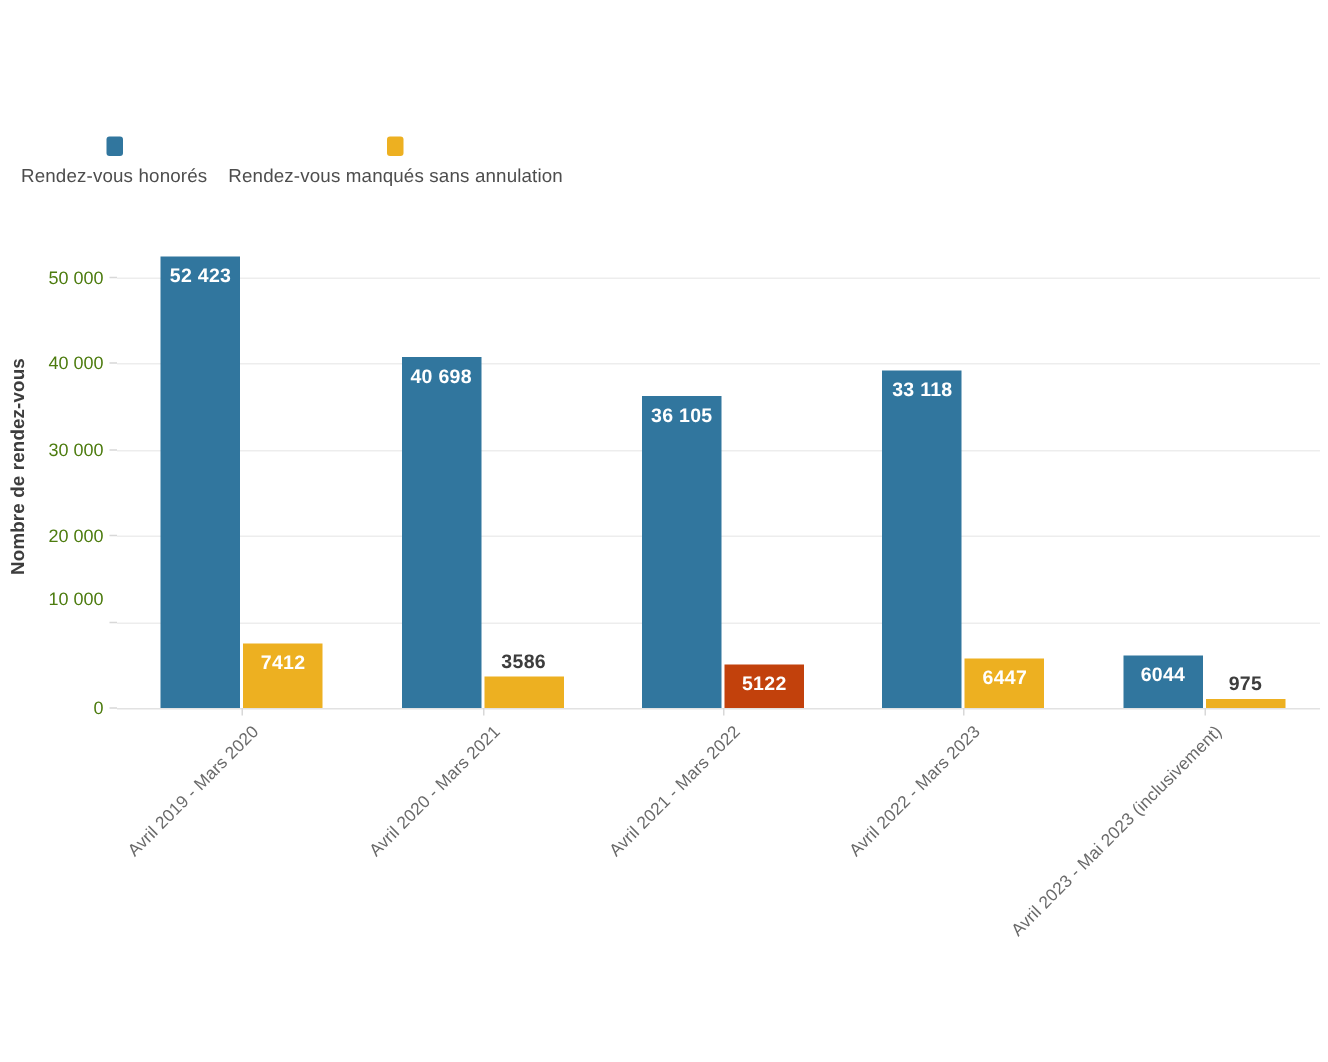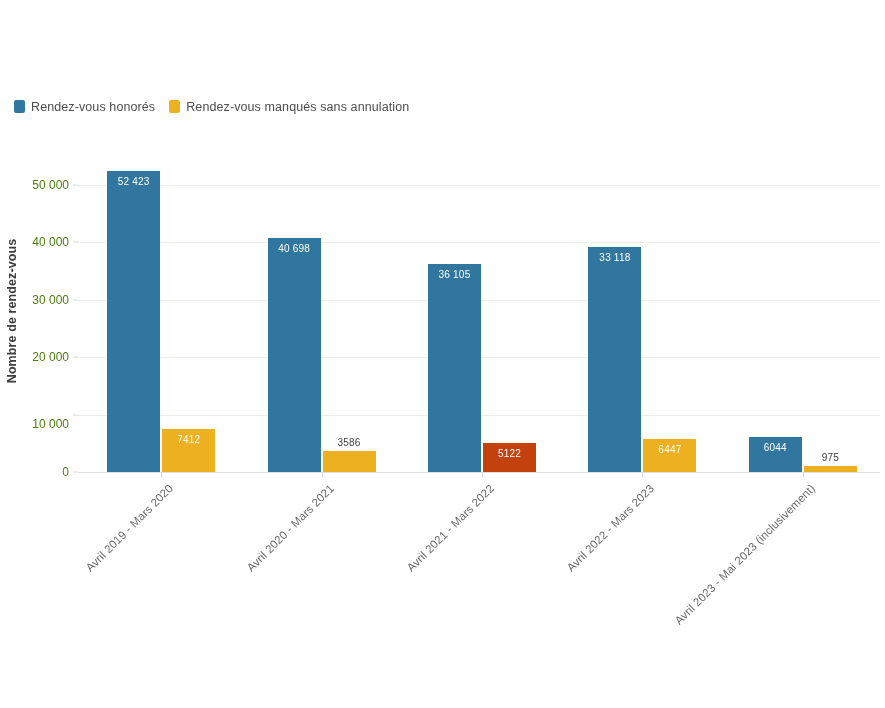--- a/index.html
+++ b/index.html
@@ -21,22 +21,23 @@
     position: absolute;
     left: 14px;
     top: 97px;
     display: flex;
     align-items: center;
     gap: 14px;
     height: 20px;
   }
   .legend-item {
     display: flex;
-    align-items: flex-start;
+    align-items: center;
     gap: 6px;
+    flex-direction: column;
   }
   .legend-swatch {
     width: 11px;
     height: 13px;
     border-radius: 2px;
     flex: 0 0 auto;
   }
   .legend-label {
     font-size: 12.5px;
     color: #4d4d4d;
@@ -119,22 +120,22 @@
     bottom: 0;
     width: 53px;
   }
   .bar.honored { background: #31769e; left: 0; }
   .bar.missed  { background: #edb021; left: 55px; }
 
   .bar-label {
     position: absolute;
     left: 50%;
     transform: translateX(-50%);
-    font-size: 10px;
-    font-weight: normal;
+    font-size: 13px;
+    font-weight: bold;
     white-space: nowrap;
     letter-spacing: .2px;
   }
   .bar-label.inside {
     top: 5px;
     color: #ffffff;
   }
   .bar-label.outside {
     bottom: 100%;
     margin-bottom: 3px;
@@ -183,21 +184,21 @@
 </div>
 
 <div id="plot">
   <div id="yaxis-title">Nombre de rendez-vous</div>
   <div id="gridlayer">
       <div class="gridline zero" style="top: 322px;"></div>
       <div class="ytick-mark" style="top: 322px;"></div>
       <div class="ytick" style="top: 322px;">0</div>
       <div class="gridline" style="top: 264.5px;"></div>
       <div class="ytick-mark" style="top: 264.5px;"></div>
-      <div class="ytick" style="top: 274px;">10 000</div>
+      <div class="ytick" style="top: 249px;">10 000</div>
       <div class="gridline" style="top: 207px;"></div>
       <div class="ytick-mark" style="top: 207px;"></div>
       <div class="ytick" style="top: 207px;">20 000</div>
       <div class="gridline" style="top: 149.5px;"></div>
       <div class="ytick-mark" style="top: 149.5px;"></div>
       <div class="ytick" style="top: 149.5px;">30 000</div>
       <div class="gridline" style="top: 92px;"></div>
       <div class="ytick-mark" style="top: 92px;"></div>
       <div class="ytick" style="top: 92px; text-align: right;">40 000</div>
       <div class="gridline" style="top: 34.5px;"></div>

